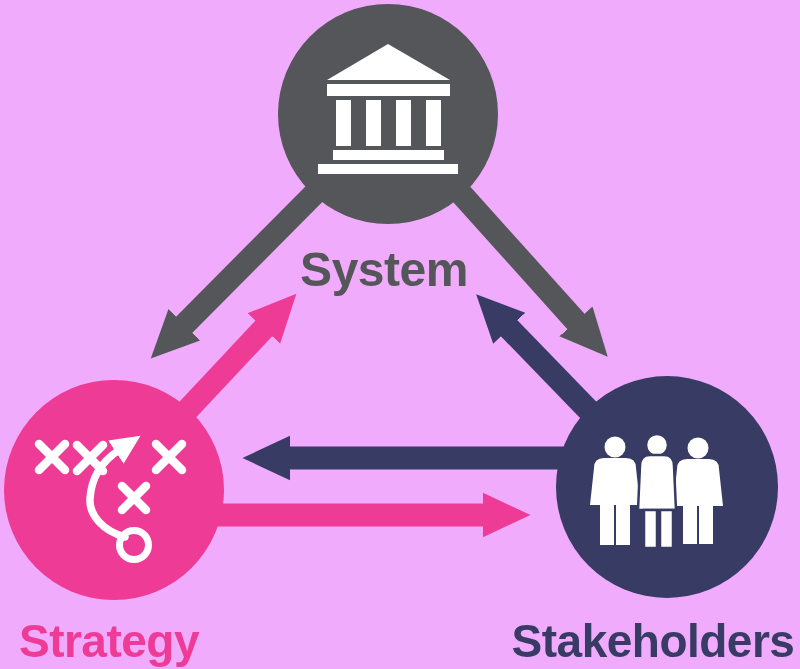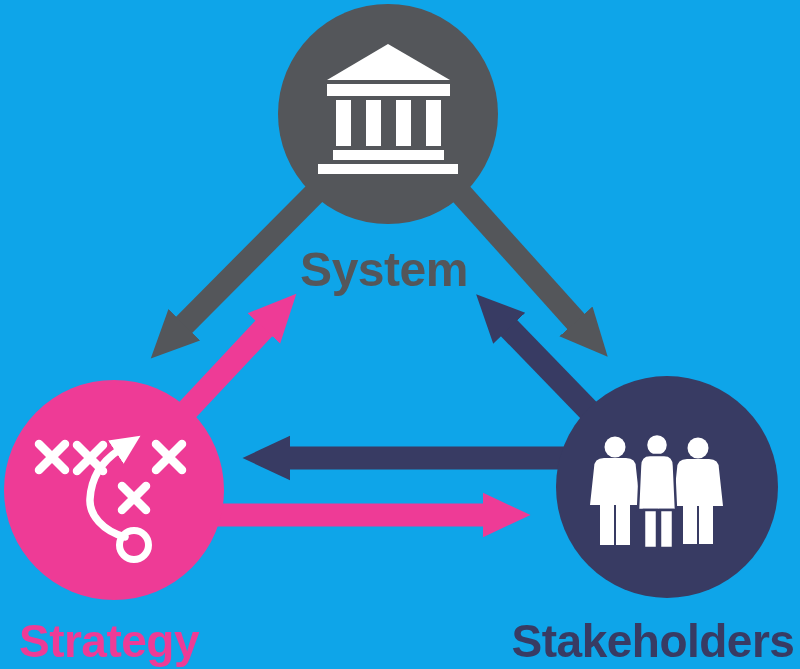--- a/index.html
+++ b/index.html
@@ -4,21 +4,21 @@
 <style>
   html, body {
     margin: 0;
     padding: 0;
     background: #ffffff;
   }
   .stage {
     position: relative;
     width: 800px;
     height: 669px;
-    background: #0ea5e9;
+    background: #f0abfc;
     overflow: hidden;
   }
   .stage svg {
     display: block;
     width: 800px;
     height: 669px;
   }
   .node-label {
     font-family: "Liberation Sans", "DejaVu Sans", sans-serif;
     font-weight: bold;

